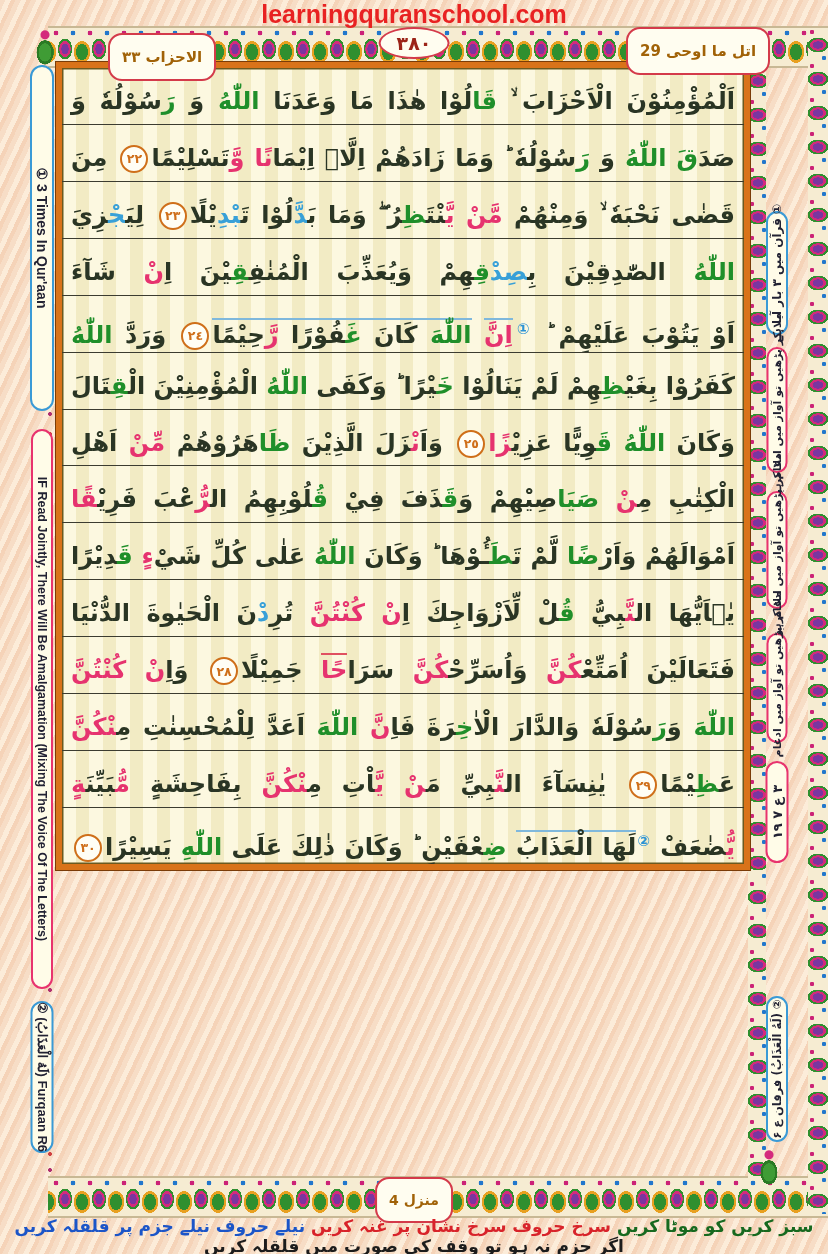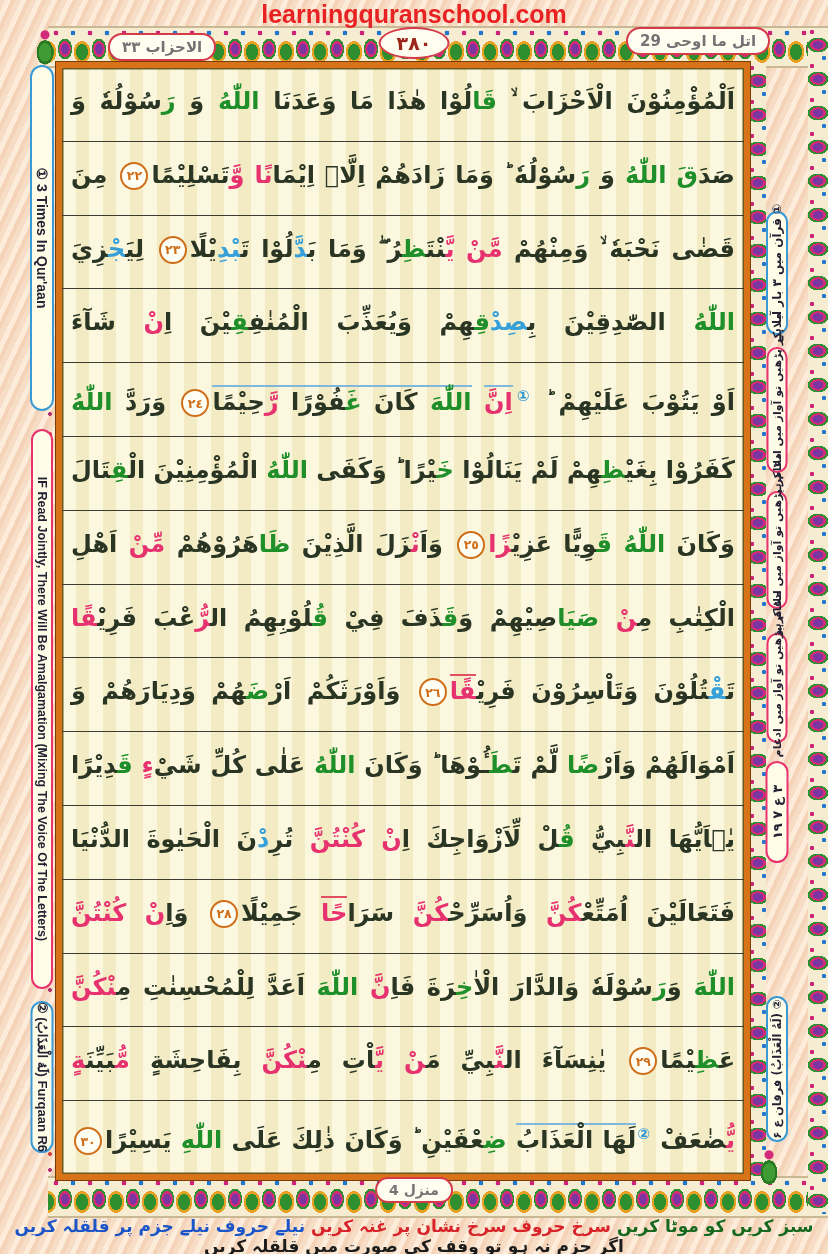--- a/index.html
+++ b/index.html
@@ -33,29 +33,29 @@
     background-size:20px 34px;}
   .edge-right{right:0;top:28px;bottom:40px;}
   .strip-right{left:748px;top:64px;height:1114px;width:18px;}
   .ticks-left{position:absolute;left:44px;top:64px;height:1114px;width:12px;z-index:1;
     background-image:
       radial-gradient(circle at 6px 10px,#d04040 0 1.8px,transparent 2.2px),
       radial-gradient(circle at 6px 26px,#b03070 0 1.8px,transparent 2.2px);
     background-size:12px 36px;}
   
   .cartouche{position:absolute;z-index:6;background:#fffdf0;border:2px solid #d43a4a;
-    border-radius:14px;padding:3px 12px;font-weight:bold;font-size:15px;color:#737373;
+    border-radius:14px;padding:13px 12px;font-weight:bold;font-size:15px;color:#a16207;
     white-space:nowrap;}
   .cart-left{left:108px;top:33px;}
   .cart-right{left:626px;top:27px;}
   .page-num{left:50%;transform:translateX(-50%);top:27px;border-radius:50%;
     font-size:19px;color:#9c2418;padding:3px 16px;}
   .cart-menzil{left:50%;transform:translateX(-50%);top:1177px;font-size:14px;}
   
-  .frame{position:absolute;left:56px;top:62px;width:694px;height:1118px;z-index:3;
+  .frame{position:absolute;left:56px;top:62px;width:694px;height:808px;z-index:3;
     box-sizing:border-box;border:6px solid var(--orange);
     box-shadow:0 0 0 1px #7a3c08, inset 0 0 0 1px #7a3c08;
     background:repeating-linear-gradient(90deg,#fcf8e0 0 14px,#f2ebc4 14px 27px);}
   .qlines{position:absolute;inset:0;display:flex;flex-direction:column;
     box-shadow:inset 0 0 0 1.5px #6b5a20;}
   .qline{flex:1 1 0;direction:rtl;text-align:justify;text-align-last:justify;
     padding:0 9px;overflow:hidden;font-size:24px;font-weight:bold;color:var(--ink);
     line-height:67px;}
   .qline + .qline{border-top:1.6px solid #3c3c30;}
   .c-k{color:var(--ink);} .c-g{color:var(--green);} .c-r{color:var(--red);} .c-b{color:var(--blue);}
@@ -121,21 +121,20 @@
   <div class="frame">
     <div class="qlines">
         <div class="qline" dir="rtl"><span class="seg c-k">اَلْمُؤْمِنُوْنَ الْاَحْزَابَ ۙ </span><span class="seg c-g">قَا</span><span class="seg c-k">لُوْا هٰذَا مَا وَعَدَنَا </span><span class="seg c-g">اللّٰهُ</span><span class="seg c-k"> وَ </span><span class="seg c-g">رَ</span><span class="seg c-k">سُوْلُهٗ وَ</span></div>
         <div class="qline" dir="rtl"><span class="seg c-k">صَدَ</span><span class="seg c-g">قَ</span><span class="seg c-k"> </span><span class="seg c-g">اللّٰهُ</span><span class="seg c-k"> وَ </span><span class="seg c-g">رَ</span><span class="seg c-k">سُوْلُهٗ ؕ وَمَا زَادَهُمْ اِلَّاۤ اِيْمَا</span><span class="seg c-r">نًا وَّ</span><span class="seg c-k">تَسْلِيْمًا</span><span class="vm">٢٢</span><span class="seg c-k"> مِنَ</span></div>
         <div class="qline" dir="rtl"><span class="seg c-k">قَضٰى نَحْبَهٗ ۙ وَمِنْهُمْ </span><span class="seg c-r">مَّنْ يَّ</span><span class="seg c-k">نْتَ</span><span class="seg c-g">ظِ</span><span class="seg c-k">رُ ۖ وَمَا بَ</span><span class="seg c-b">دَّ</span><span class="seg c-k">لُوْا تَ</span><span class="seg c-b">بْدِ</span><span class="seg c-k">يْلًا</span><span class="vm">٢٣</span><span class="seg c-k"> لِيَ</span><span class="seg c-b">جْ</span><span class="seg c-k">زِيَ</span></div>
         <div class="qline" dir="rtl"><span class="seg c-g">اللّٰهُ</span><span class="seg c-k"> الصّٰدِقِيْنَ بِ</span><span class="seg c-b">صِدْ</span><span class="seg c-g">قِ</span><span class="seg c-k">هِمْ وَيُعَذِّبَ الْمُنٰفِ</span><span class="seg c-g">قِ</span><span class="seg c-k">يْنَ اِ</span><span class="seg c-r">نْ</span><span class="seg c-k"> شَآءَ</span></div>
         <div class="qline" dir="rtl"><span class="seg c-k">اَوْ يَتُوْبَ عَلَيْهِمْ ؕ </span><span class="seg c-ref">①</span><span class="seg c-r ov-b">اِنَّ</span><span class="seg c-k"> </span><span class="seg c-g ov-b">اللّٰهَ</span><span class="seg c-k ov-b"> كَانَ </span><span class="seg c-g ov-b">غَ</span><span class="seg c-k ov-b">فُوْرًا </span><span class="seg c-r ov-b">رَّ</span><span class="seg c-k ov-b">حِيْمًا</span><span class="vm">٢٤</span><span class="seg c-k"> وَرَدَّ </span><span class="seg c-g">اللّٰهُ</span></div>
         <div class="qline" dir="rtl"><span class="seg c-k">كَفَرُوْا بِغَيْ</span><span class="seg c-g">ظِ</span><span class="seg c-k">هِمْ لَمْ يَنَالُوْا </span><span class="seg c-g">خَ</span><span class="seg c-k">يْرًا ؕ وَكَفَى </span><span class="seg c-g">اللّٰهُ</span><span class="seg c-k"> الْمُؤْمِنِيْنَ الْ</span><span class="seg c-g">قِ</span><span class="seg c-k">تَالَ ؕ</span></div>
         <div class="qline" dir="rtl"><span class="seg c-k">وَكَانَ </span><span class="seg c-g">اللّٰهُ</span><span class="seg c-k"> </span><span class="seg c-g">قَ</span><span class="seg c-k">وِيًّا عَزِيْ</span><span class="seg c-r">زًا</span><span class="vm">٢٥</span><span class="seg c-k"> وَاَ</span><span class="seg c-r">نْ</span><span class="seg c-k">زَلَ الَّذِيْنَ </span><span class="seg c-g">ظَا</span><span class="seg c-k">هَرُوْهُمْ </span><span class="seg c-r">مِّنْ</span><span class="seg c-k"> اَهْلِ</span></div>
         <div class="qline" dir="rtl"><span class="seg c-k">الْكِتٰبِ مِ</span><span class="seg c-r">نْ</span><span class="seg c-k"> </span><span class="seg c-g">صَيَا</span><span class="seg c-k">صِيْهِمْ وَ</span><span class="seg c-g">قَ</span><span class="seg c-k">ذَفَ فِيْ </span><span class="seg c-g">قُ</span><span class="seg c-k">لُوْبِهِمُ ال</span><span class="seg c-r">رُّ</span><span class="seg c-k">عْبَ فَرِيْ</span><span class="seg c-r">قًا</span></div>
-        <div class="qline" dir="rtl"><span class="seg c-k">تَ</span><span class="seg c-b">قْ</span><span class="seg c-k">تُلُوْنَ وَتَاْسِرُوْنَ فَرِيْ</span><span class="seg c-r ov-r">قًا</span><span class="vm">٢٦</span><span class="seg c-k"> وَاَوْرَثَكُمْ اَرْ</span><span class="seg c-g">ضَ</span><span class="seg c-k">هُمْ وَدِيَارَهُمْ وَ</span></div>
         <div class="qline" dir="rtl"><span class="seg c-k">اَمْوَالَهُمْ وَاَرْ</span><span class="seg c-g">ضًا</span><span class="seg c-k"> لَّمْ تَ</span><span class="seg c-g">طَ</span><span class="seg c-k">ـُٔوْهَا ؕ وَكَانَ </span><span class="seg c-g">اللّٰهُ</span><span class="seg c-k"> عَلٰى كُلِّ شَيْ</span><span class="seg c-r">ءٍ</span><span class="seg c-k"> </span><span class="seg c-g">قَ</span><span class="seg c-k">دِيْرًا</span></div>
         <div class="qline" dir="rtl"><span class="seg c-k">يٰۤاَيُّهَا ال</span><span class="seg c-r">نَّ</span><span class="seg c-k">بِيُّ </span><span class="seg c-g">قُ</span><span class="seg c-k">لْ لِّاَزْوَاجِكَ اِ</span><span class="seg c-r">نْ كُنْتُنَّ</span><span class="seg c-k"> تُرِ</span><span class="seg c-b">دْ</span><span class="seg c-k">نَ الْحَيٰوةَ الدُّنْيَا وَزِيْنَتَهَا</span></div>
         <div class="qline" dir="rtl"><span class="seg c-k">فَتَعَالَيْنَ اُمَتِّعْ</span><span class="seg c-r">كُنَّ</span><span class="seg c-k"> وَاُسَرِّحْ</span><span class="seg c-r">كُنَّ</span><span class="seg c-k"> سَرَا</span><span class="seg c-r ov-r">حًا</span><span class="seg c-k"> جَمِيْلًا</span><span class="vm">٢٨</span><span class="seg c-k"> وَاِ</span><span class="seg c-r">نْ كُنْتُنَّ</span></div>
         <div class="qline" dir="rtl"><span class="seg c-g">اللّٰهَ</span><span class="seg c-k"> وَ</span><span class="seg c-g">رَ</span><span class="seg c-k">سُوْلَهٗ وَالدَّارَ الْاٰ</span><span class="seg c-g">خِ</span><span class="seg c-k">رَةَ فَاِ</span><span class="seg c-r">نَّ</span><span class="seg c-k"> </span><span class="seg c-g">اللّٰهَ</span><span class="seg c-k"> اَعَدَّ لِلْمُحْسِنٰتِ مِ</span><span class="seg c-r">نْكُنَّ</span></div>
         <div class="qline" dir="rtl"><span class="seg c-k">عَ</span><span class="seg c-g">ظِ</span><span class="seg c-k">يْمًا</span><span class="vm">٢٩</span><span class="seg c-k"> يٰنِسَآءَ ال</span><span class="seg c-r">نَّ</span><span class="seg c-k">بِيِّ مَ</span><span class="seg c-r">نْ يَّ</span><span class="seg c-k">اْتِ مِ</span><span class="seg c-r">نْكُنَّ</span><span class="seg c-k"> بِفَاحِشَةٍ </span><span class="seg c-r">مُّ</span><span class="seg c-k">بَيِّنَ</span><span class="seg c-r">ةٍ</span></div>
         <div class="qline" dir="rtl"><span class="seg c-r">يُّ</span><span class="seg c-k">ضٰعَفْ </span><span class="seg c-ref">②</span><span class="seg c-k ov-b">لَهَا الْعَذَابُ</span><span class="seg c-k"> </span><span class="seg c-g">ضِ</span><span class="seg c-k">عْفَيْنِ ؕ وَكَانَ ذٰلِكَ عَلَى </span><span class="seg c-g">اللّٰهِ</span><span class="seg c-k"> يَسِيْرًا</span><span class="vm">٣٠</span></div>
       </div>
   </div>
 
   <div id="left-margin">

